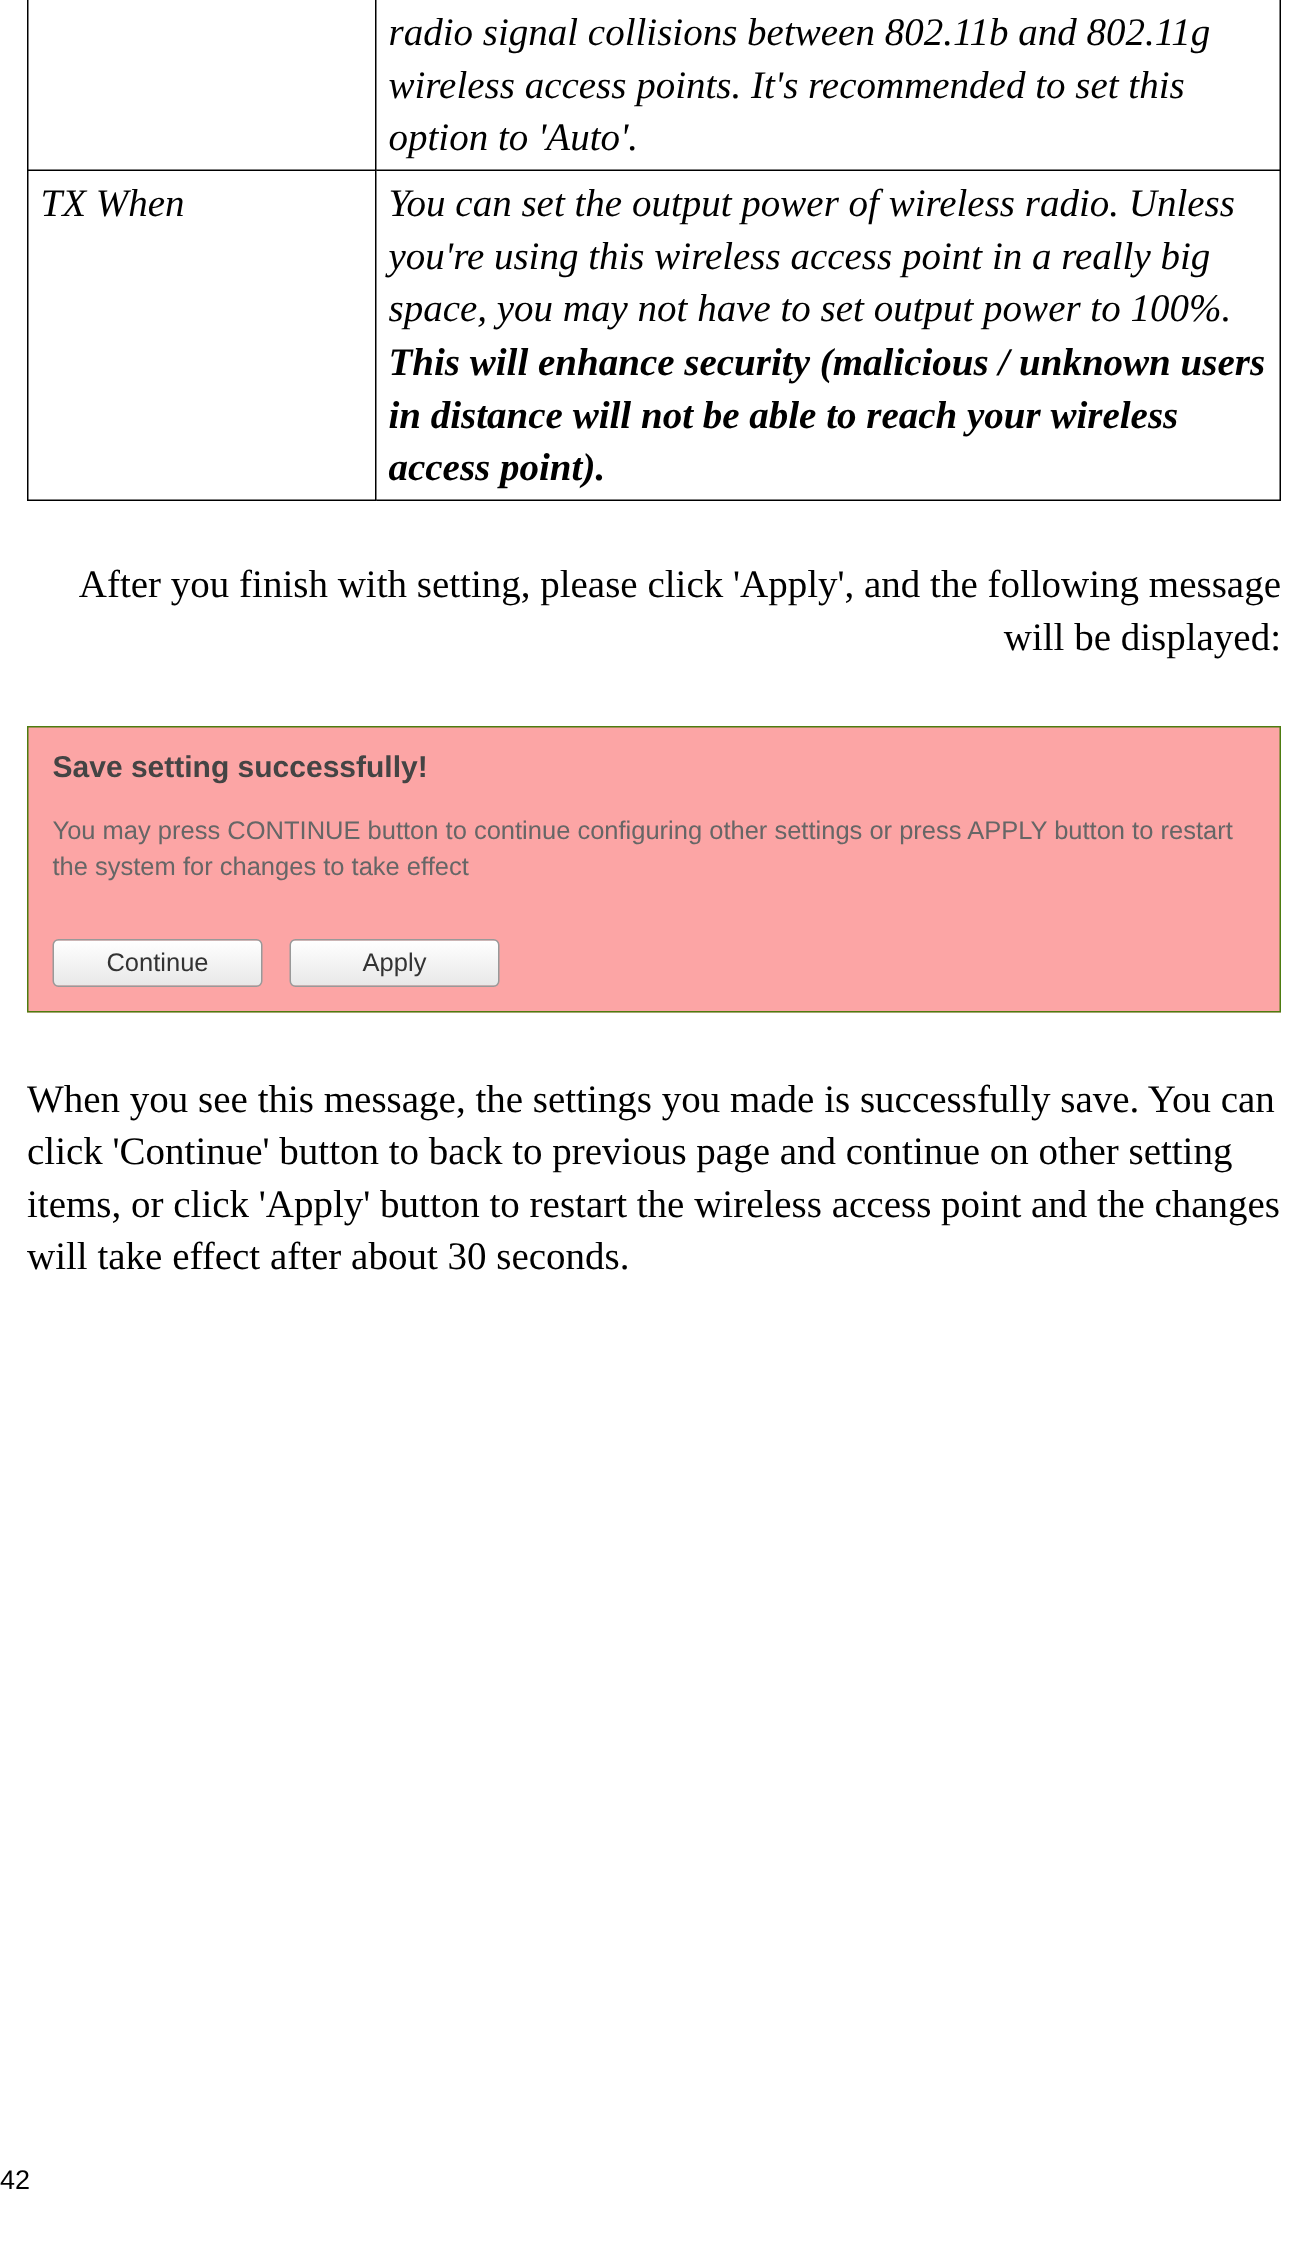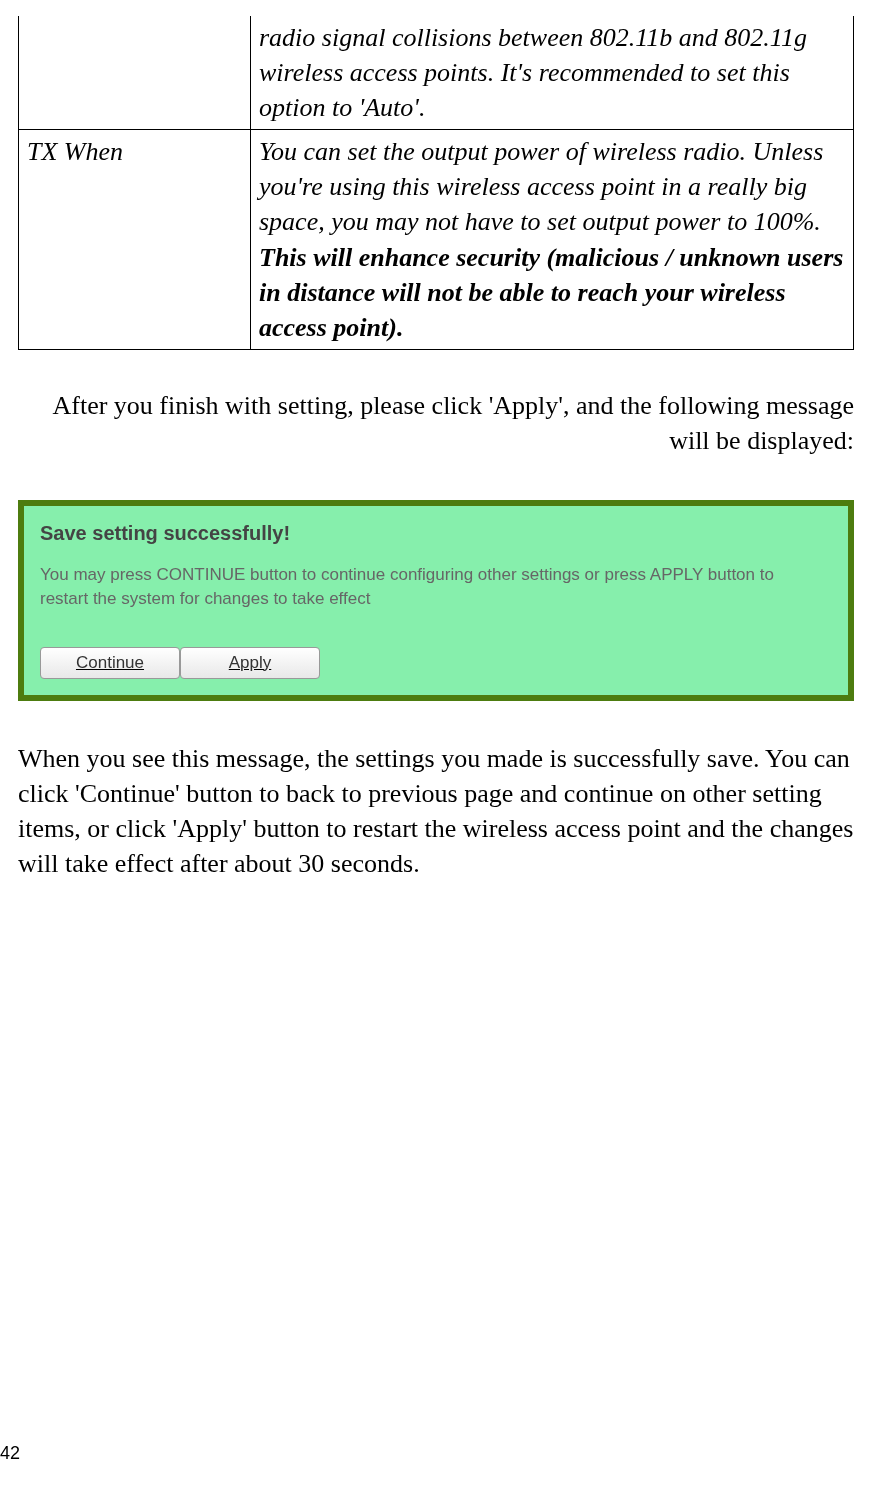--- a/index.html
+++ b/index.html
@@ -7,21 +7,21 @@
       width: 872px;
       height: 1494px;
       background: white;
       font-family: "Times New Roman", Times, serif;
       position: relative;
       padding: 0 18px;
     }
     .content-table {
       border-collapse: collapse;
       width: 100%;
-      margin-top: 16px;
+      margin-top: 0;
     }
     .content-table td {
       border: 1px solid black;
       padding: 4px 8px;
       vertical-align: top;
       font-size: 26px;
       font-style: italic;
       line-height: 1.35;
     }
     .content-table td.label-col {
@@ -35,40 +35,40 @@
     .bold-italic { font-weight: bold; font-style: italic; }
     .body-para {
       font-size: 26px;
       line-height: 1.35;
       margin-top: 38px;
       font-family: "Times New Roman", Times, serif;
       text-align: right;
     }
     .dialog-box {
       margin-top: 42px;
-      background: #86efac;
-      border: 6px solid #4d7c0f;
+      background: #fca5a5;
+      border: 1px solid #4d7c0f;
       padding: 16px 24px 16px 16px;
       font-family: Arial, sans-serif;
     }
     .dialog-title {
       font-size: 20px;
       color: #444;
       font-weight: bold;
       margin-bottom: 18px;
     }
     .dialog-text {
       font-size: 17px;
       color: #666;
       line-height: 1.4;
       margin-bottom: 36px;
     }
     .dialog-buttons {
       display: flex;
-      text-decoration: underline;
+      gap: 18px;
     }
     .dialog-btn {
       width: 140px;
       height: 32px;
       background: linear-gradient(to bottom, #ffffff, #e8e8e8);
       border: 1px solid #999;
       border-radius: 4px;
       font-family: Arial, sans-serif;
       font-size: 17px;
       color: #333;

